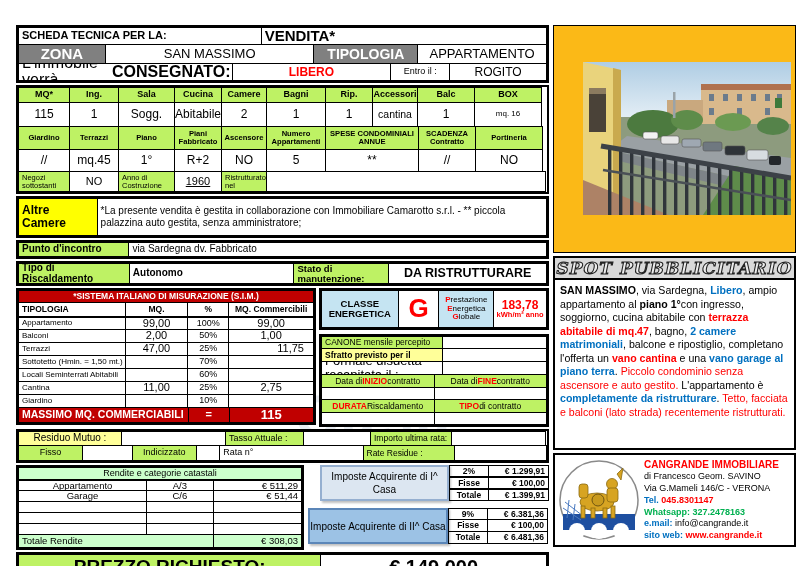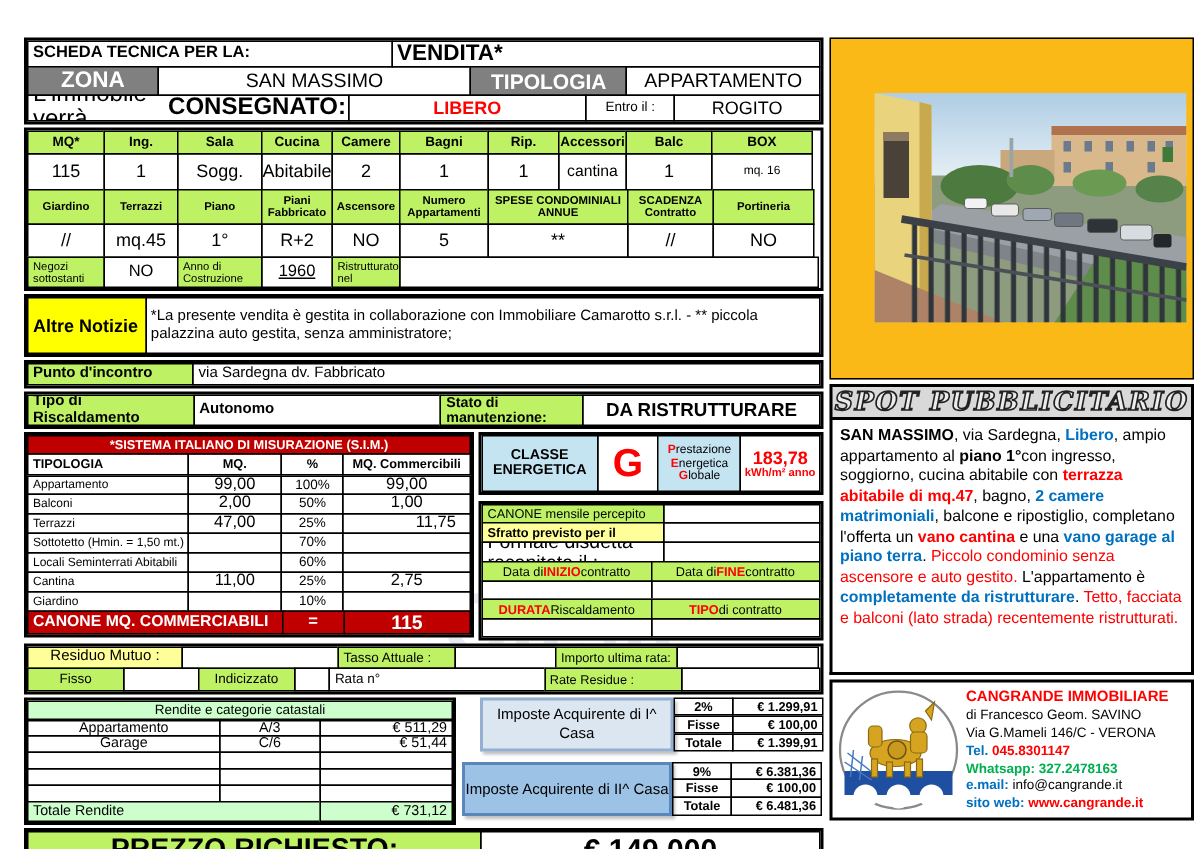--- a/index.html
+++ b/index.html
@@ -124,21 +124,21 @@
         <div class="cell" style="width:50px;font-size:11px;">NO</div>
         <div class="cell gray left" style="width:57px;font-size:7.5px;">Anno di Costruzione</div>
         <div class="cell" style="width:48px;font-size:11px;text-decoration:underline;">1960</div>
         <div class="cell gray left" style="width:46px;font-size:7.5px;">Ristrutturato nel</div>
         <div class="cell" style="width:280px;font-size:11px;"></div>
       </div>
     </div>
 
     <div class="sect">
       <div class="row" style="height:38px;">
-        <div class="cell yellow b left" style="width:80px;font-size:12px;">Altre Notizie</div>
+        <div class="cell yellow b left" style="width:80px;font-size:12px;">Altre Camere</div>
         <div class="cell left" style="width:453px;font-size:10px;text-align:left;line-height:1.25;">*La presente vendita è gestita in collaborazione con Immobiliare Camarotto s.r.l. - ** piccola palazzina auto gestita, senza amministratore;</div>
       </div>
     </div>
 
     <div class="sect">
       <div class="row" style="height:15px;">
         <div class="cell gray b left" style="width:112px;font-size:10px;">Punto d'incontro</div>
         <div class="cell left" style="width:421px;font-size:10px;">via Sardegna dv. Fabbricato</div>
       </div>
     </div>
@@ -202,21 +202,21 @@
                 <div class="cell " style="width: 86px; font-size: 11px;">2,75</div>
               </div>
               <div class="row" style="height: 13px;">
                 <div class="cell left" style="width: 108px; font-size: 8px;">Giardino</div>
                 <div class="cell " style="width: 64px; font-size: 11px;"></div>
                 <div class="cell " style="width: 42px; font-size: 9px;">10%</div>
                 <div class="cell " style="width: 86px; font-size: 11px;"></div>
               </div>
             </div>
           <div class="row" style="height:15px;">
-            <div class="cell redbg b left" style="width:172px;font-size:10.5px;">CANONE MQ. COMMERCIABILI</div>
+            <div class="cell redbg b left" style="width:172px;font-size:10.5px;">MASSIMO MQ. COMMERCIABILI</div>
             <div class="cell redbg b" style="width:42px;font-size:11px;">=</div>
             <div class="cell redbg b" style="width:86px;font-size:13px;">115</div>
           </div>
         </div>
       </div>
 
       <div style="width:230px;margin-left:3px;">
         <div class="sect" style="margin-bottom:4px;">
           <div class="row" style="height:38px;">
             <div class="cell lblue b" style="width:78px;font-size:9.5px;">CLASSE ENERGETICA</div>
@@ -326,21 +326,21 @@
               <div class="cell right-al" style="width: 90px; font-size: 9.5px;"></div>
             </div>
             <div class="row" style="height: 11px;">
               <div class="cell " style="width: 130px; font-size: 9.5px;"></div>
               <div class="cell " style="width: 68px; font-size: 9.5px;"></div>
               <div class="cell right-al" style="width: 90px; font-size: 9.5px;"></div>
             </div>
           </div>
         <div class="row" style="height:13px;">
           <div class="cell pgreen left" style="width:198px;font-size:9.5px;">Totale Rendite</div>
-          <div class="cell pgreen right-al" style="width:90px;font-size:9.5px;">€ 731,12</div>
+          <div class="cell pgreen right-al" style="width:90px;font-size:9.5px;">€ 308,03</div>
         </div>
       </div>
       <div style="width:241px;margin-left:4px;" id="imposte-col">
           <div class="row" style="margin-bottom: 7px;">
             <div style="width: 140px; height: 36px; border: 2px solid rgb(149, 175, 208); background: rgb(220, 230, 241); display: flex; align-items: center; justify-content: center; text-align: center; font-size: 10px; line-height: 1.3; box-shadow: rgba(0, 0, 0, 0.25) 2px 2px 2px; margin-left: 12px;">Imposte Acquirente di I^ Casa</div>
             <div style="width: 101px; margin-left: 0px;">
               <div class="row" style="height: 12px;">
                 <div class="cell b" style="width: 40px; font-size: 8.5px;">2%</div>
                 <div class="cell b right-al" style="width: 61px; font-size: 8.5px;">€ 1.299,91</div>
               </div>

